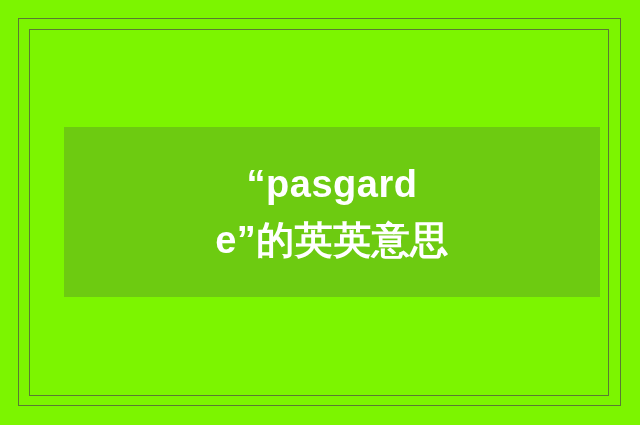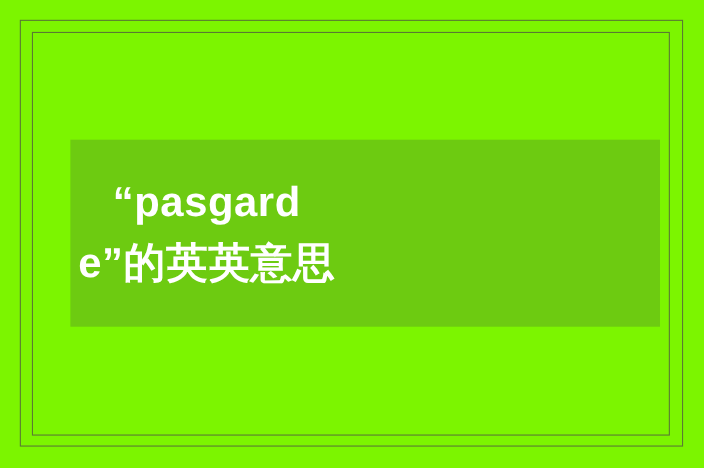--- a/index.html
+++ b/index.html
@@ -48,21 +48,21 @@
   .title-card {
     position: absolute;
     left: 64px;
     top: 127px;
     width: 536px;
     height: 170px;
     background: #6dcb11;
     box-sizing: border-box;
     display: flex;
     flex-direction: column;
-    align-items: flex-start;
+    align-items: center;
     justify-content: center;
   }
 
   .title-text {
     color: #ffffff;
     font-weight: bold;
     font-size: 38px;
     line-height: 56px;
     text-align: center;
     letter-spacing: 0.5px;

